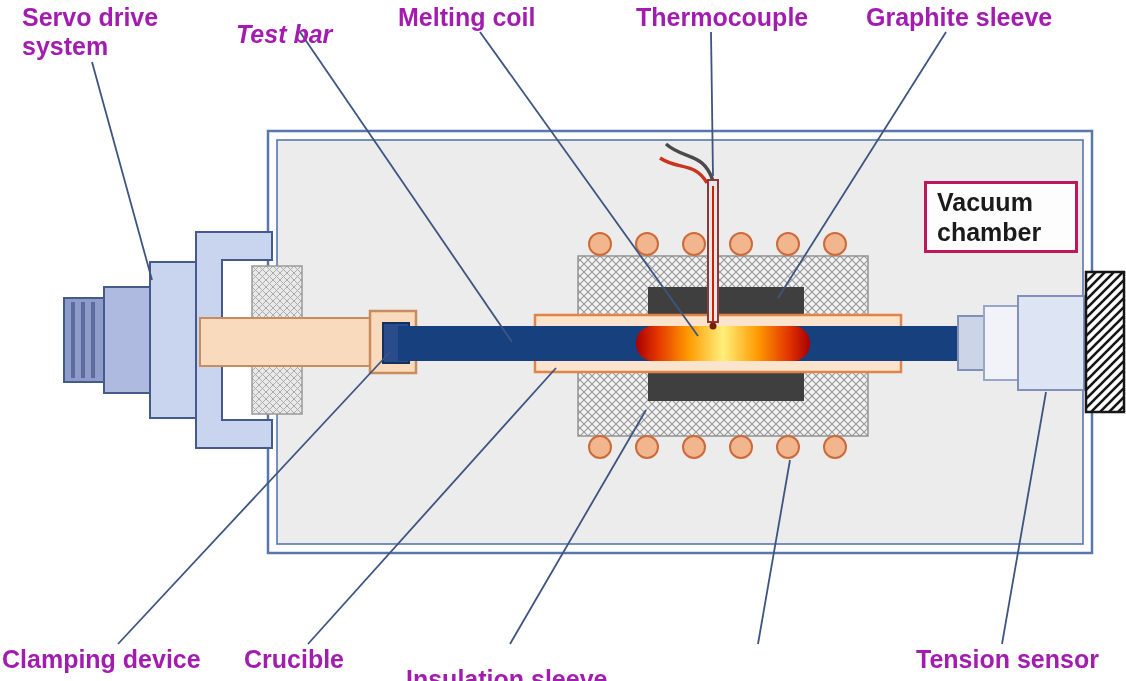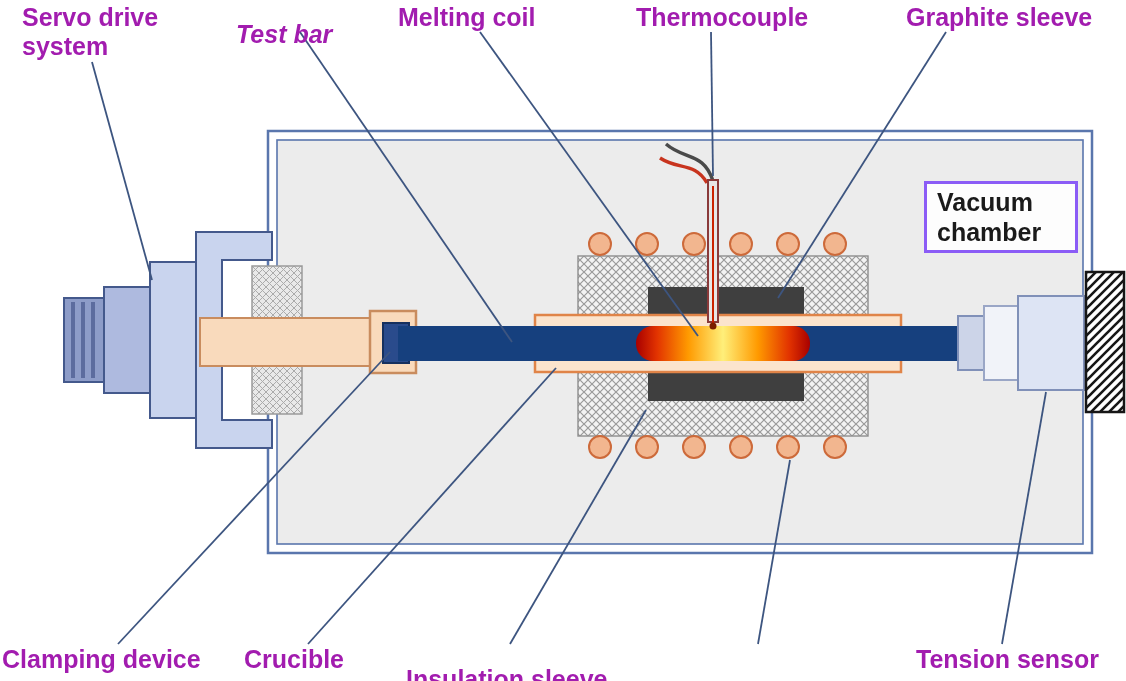--- a/index.html
+++ b/index.html
@@ -11,21 +11,21 @@
     font-weight:700;
     font-size:25px;
     color:#a21caf;
     white-space:nowrap;
     line-height:1.15;
   }
   .lbl.wrap{white-space:normal;}
   .vcbox{
     position:absolute;
     left:924px;top:181px;width:154px;
-    border:3px solid #8b5cf6;
+    border:3px solid #be185d;
     background:#fdfdfd;
     padding:3px 10px;
     box-sizing:border-box;
     font-weight:700;
     font-size:25px;
     color:#1a1a1a;
     line-height:1.2;
   }
 </style>
 </head>
@@ -123,21 +123,21 @@
       <line x1="510" y1="644" x2="646" y2="410"></line>
       <line x1="758" y1="644" x2="790" y2="460"></line>
       <line x1="1002" y1="644" x2="1046" y2="392"></line>
     </g>
   </svg>
 
   <div class="lbl wrap" style="left:22px;top:3px;width:160px;">Servo drive system</div>
   <div class="lbl" style="left:236px;top:20px;font-style:italic;">Test bar</div>
   <div class="lbl" style="left:398px;top:3px;">Melting coil</div>
   <div class="lbl" style="left:636px;top:3px;">Thermocouple</div>
-  <div class="lbl" style="left:866px;top:3px;margin-left:40px;">Graphite sleeve</div>
+  <div class="lbl" style="left:866px;top:3px;">Graphite sleeve</div>
 
   <div class="vcbox">
     <div>Vacuum chamber</div>
   </div>
 
   <div class="lbl" style="left:2px;top:645px;">Clamping device</div>
   <div class="lbl" style="left:244px;top:645px;">Crucible</div>
   <div class="lbl" style="left:406px;top:645px;margin-top:20px;">Insulation sleeve</div>
   <div class="lbl" style="left:916px;top:645px;">Tension sensor</div>
 

